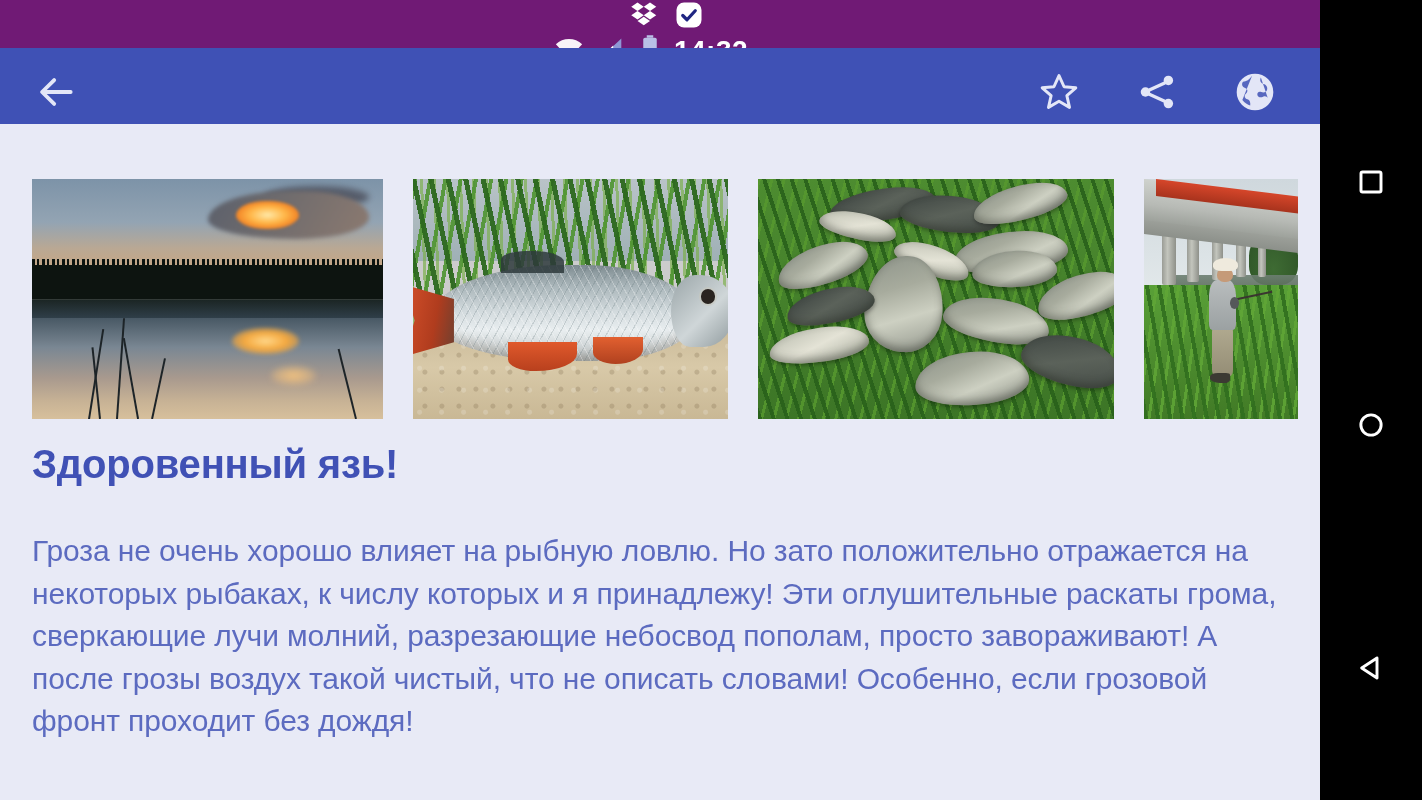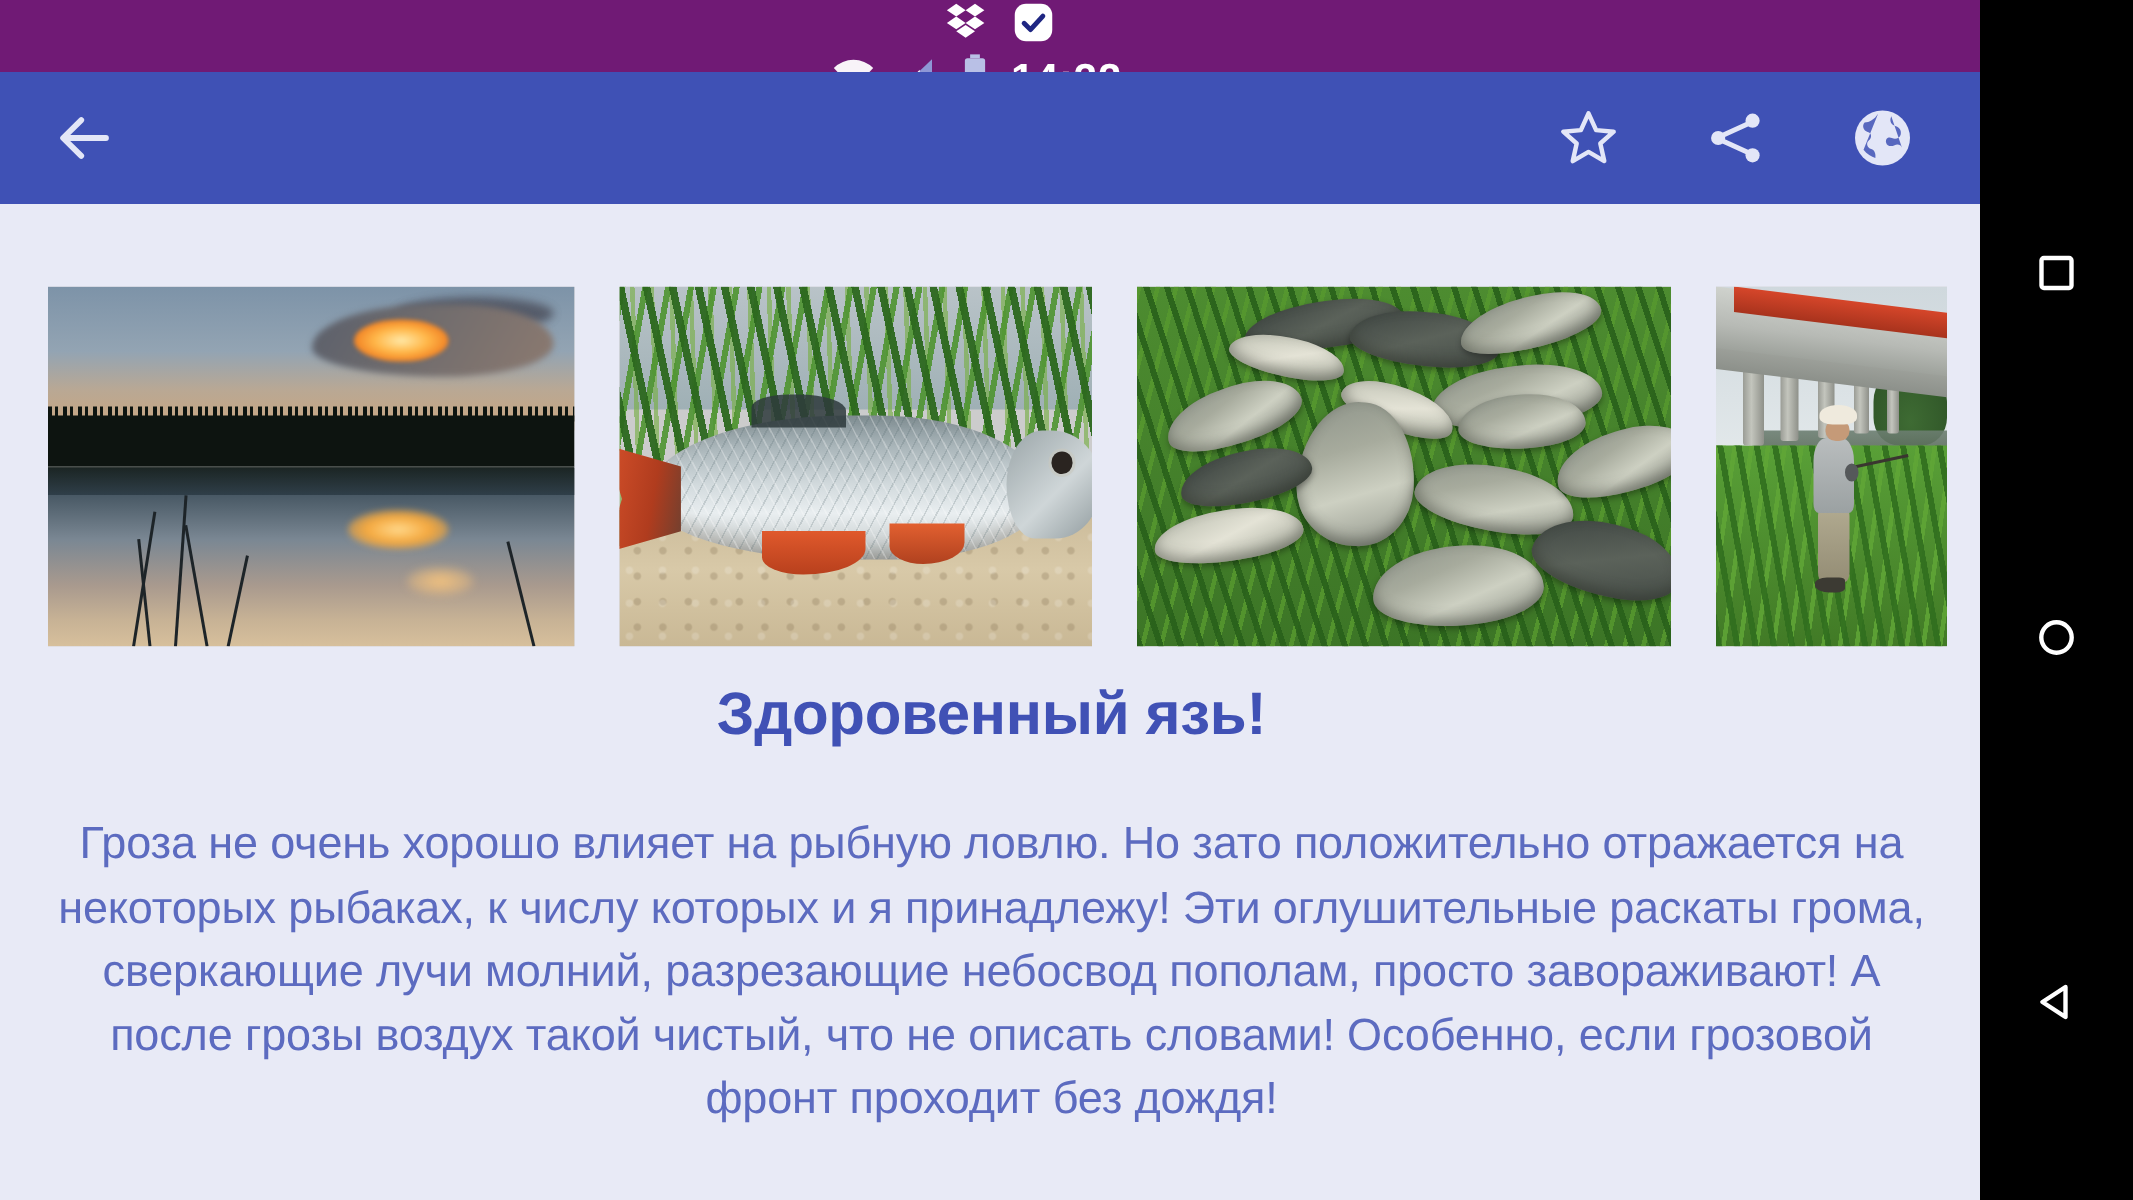--- a/index.html
+++ b/index.html
@@ -42,24 +42,23 @@
   }
   .appbar-back { margin-left:30px; width:52px; height:52px;
     display:flex; align-items:center; justify-content:center; cursor:pointer; }
   .appbar-spacer { flex:1; }
   .appbar-actions { display:flex; align-items:center; gap:52px; padding-right:42px; }
   .appbar-act { width:46px; height:46px; display:flex;
     align-items:center; justify-content:center; cursor:pointer; }
 
   
   .content {
-    position:absolute; left:0; top:136px;
+    position:absolute; left:0; top:124px;
     width:1320px; height:664px;
     background:#E8EAF6;
-    text-align:center;
   }
 
   
   .gallery {
     position:absolute; left:32px; top:55px;
     height:240px; display:flex; align-items:flex-start; gap:30px;
     overflow:hidden; width:1288px;
   }
   .thumb { height:240px; flex:0 0 auto; position:relative; overflow:hidden;
     background:#ccc; cursor:pointer; }

